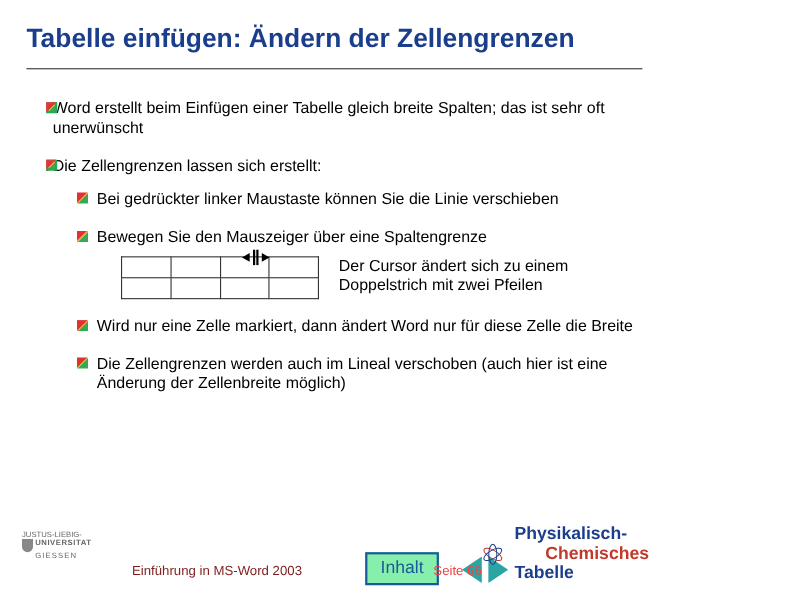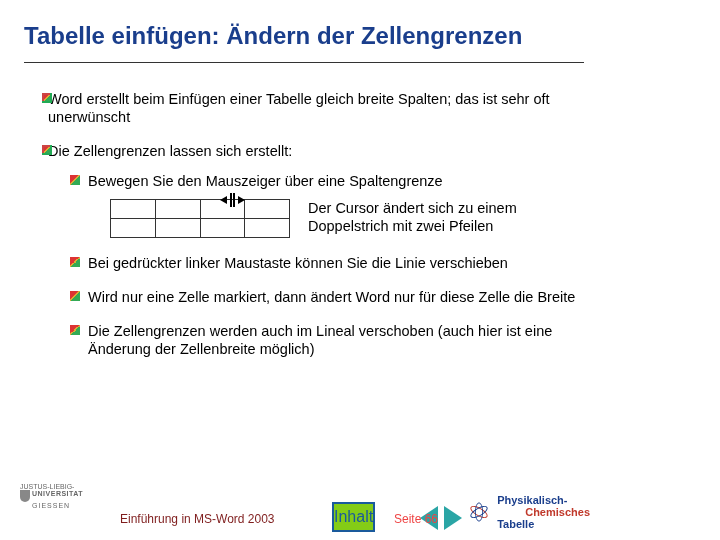--- a/index.html
+++ b/index.html
@@ -180,24 +180,24 @@
     left: 120px;
     bottom: 14px;
     font-size: 12px;
     color: #7f1d1d;
   }
   .inhalt-btn {
     position: absolute;
     left: 332px;
     bottom: 8px;
     border: 2px solid #1a5a9c;
-    background: #84cc16;
+    background: #86efac;
     color: #1a5a9c;
     font-size: 16px;
-    padding: 4px 0;
+    padding: 4px 12px;
     font-family: inherit;
   }
   .nav-arrows {
     position: absolute;
     left: 420px;
     bottom: 10px;
     display: flex;
     gap: 6px;
   }
   .tri-left, .tri-right {
@@ -212,21 +212,21 @@
     position: absolute;
     right: 170px;
     bottom: 14px;
     font-size: 12px;
     color: #ef4444;
   }
   .logo-right {
     position: absolute;
     right: 18px;
     bottom: 10px;
-    font-size: 11px;
+    font-size: 16px;
     text-align: left;
     line-height: 1.1;
   }
   .logo-right .l1 { color: #1a3e8c; font-weight: bold; }
   .logo-right .l2 { color: #c0392b; font-weight: bold; margin-left: 28px; }
   .logo-right .l3 { color: #1a3e8c; font-weight: bold; }
   .logo-right .orb {
     display: inline-block;
     width: 22px;
     height: 22px;
@@ -243,20 +243,23 @@
   <div class="title-underline"></div>
 
   <div class="content">
     <ul>
       <li>
         <span>Word erstellt beim Einfügen einer Tabelle gleich breite Spalten; das ist sehr oft unerwünscht</span>
       </li>
       <li>
         <span>Die Zellengrenzen lassen sich erstellt:</span>
         <ul>
+          <li>
+            <span>Bei gedrückter linker Maustaste können Sie die Linie verschieben</span>
+          </li>
           <li>
             <span>Bewegen Sie den Mauszeiger über eine Spaltengrenze</span>
             <div class="table-demo-row">
               <div style="position:relative;">
                 <table class="mini-table">
                   <tbody>
                       <tr>
                         <td></td>
                         <td></td>
                         <td></td>
@@ -271,23 +274,20 @@
                 </tbody>
                   </table>
                 <div class="resize-cursor">
                   <div class="arrL"></div>
                   <div class="bar"></div>
                   <div class="arrR"></div>
                 </div>
               </div>
               <div class="cursor-desc">Der Cursor ändert sich zu einem Doppelstrich mit zwei Pfeilen</div>
             </div>
-          </li>
-          <li>
-            <span>Bei gedrückter linker Maustaste können Sie die Linie verschieben</span>
           </li>
           <li>
             <span>Wird nur eine Zelle markiert, dann ändert Word nur für diese Zelle die Breite</span>
           </li>
           <li>
             <span>Die Zellengrenzen werden auch im Lineal verschoben (auch hier ist eine Änderung der Zellenbreite möglich)</span>
           </li>
         </ul>
       </li>
     </ul>

